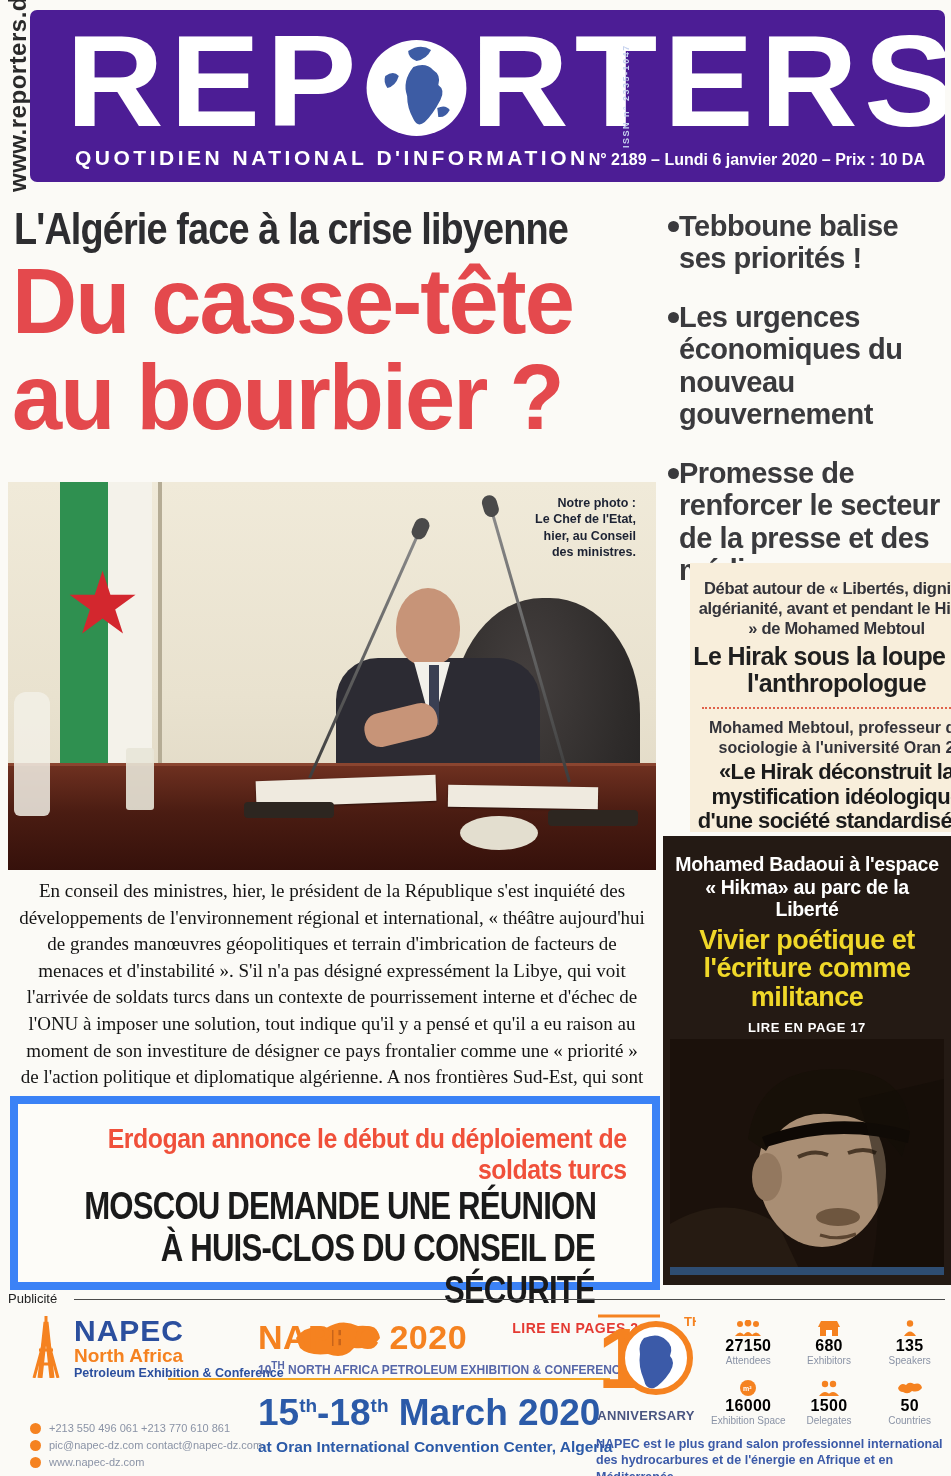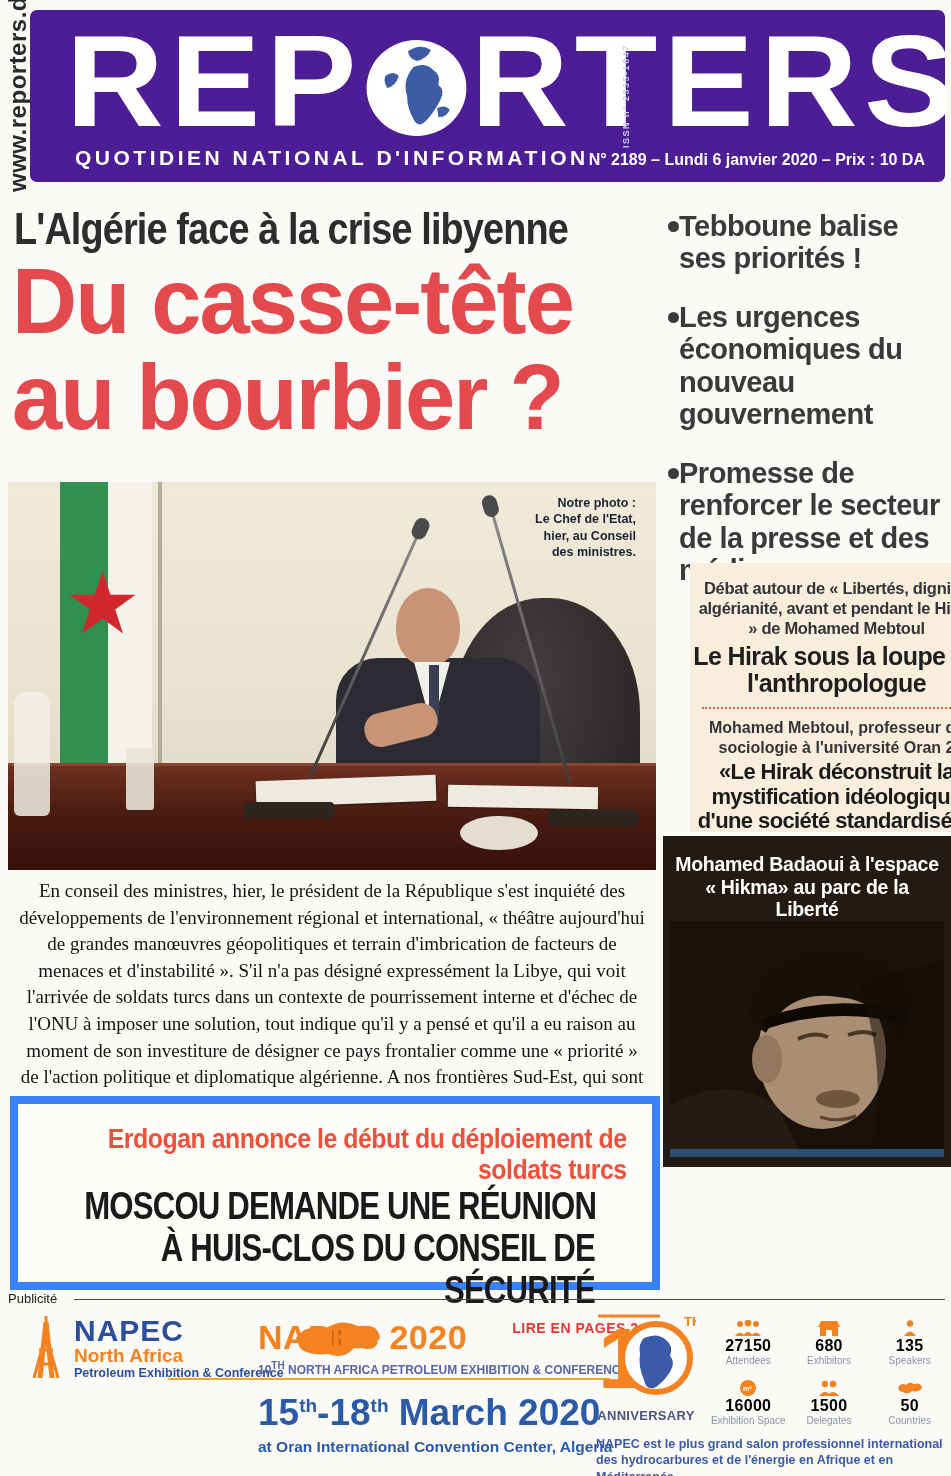--- a/index.html
+++ b/index.html
@@ -90,21 +90,21 @@
   .hirak{position:absolute;left:658px;top:563px;width:293px;height:269px;background:#f8eedb;
          text-align:center;padding-top:16px;box-sizing:border-box;overflow:hidden;margin-left:32px;}
   .hirak-kicker{font-size:16.5px;font-weight:bold;color:#33333a;line-height:1.2;padding:0 8px;letter-spacing:-.3px;}
   .hirak-headline{margin-top:5px;font-size:25px;font-weight:bold;color:#1f1f1f;line-height:1.08;letter-spacing:-.6px;}
   .hirak-divider{margin:10px 12px 9px;border-top:2px dotted #e0614a;}
   .hirak-author{font-size:16px;font-weight:bold;color:#33333a;line-height:1.22;padding:0 14px;}
   .hirak-quote{margin-top:3px;font-size:22px;font-weight:bold;color:#1b1b1b;line-height:1.1;
                letter-spacing:-.6px;padding:0 2px;}
 
   
-  .badaoui{position:absolute;left:663px;top:836px;width:288px;height:331px;background:#241a14;
+  .badaoui{position:absolute;left:663px;top:836px;width:288px;height:449px;background:#241a14;
            text-align:center;color:#fff;}
   .badaoui-kicker{padding:17px 12px 0;font-size:19.5px;font-weight:bold;line-height:1.16;letter-spacing:-.3px;}
   .badaoui-headline{margin-top:5px;padding:0 10px;font-size:27px;font-weight:bold;color:#f0d829;
                     line-height:1.06;letter-spacing:-.5px;}
   .badaoui-read{margin-top:8px;font-size:13px;font-weight:bold;letter-spacing:.6px;}
   .badaoui-photo{position:absolute;left:7px;right:7px;bottom:10px;height:236px;}
 
   
   .ad-label{position:absolute;left:8px;top:1291px;font-size:13px;color:#222;}
   .ad-rule{position:absolute;left:74px;top:1299px;width:871px;border-top:1.5px solid #4a4a4a;}
@@ -271,20 +271,34 @@
   </div>
 
   <div class="napec-event">
     <div class="event-title">NAPEC 2020</div>
     <div class="event-subtitle"><span>10</span><sup>TH</sup><span> NORTH AFRICA PETROLEUM EXHIBITION &amp; CONFERENCE</span></div>
   </div>
   <div class="ad-orange-rule"></div>
   <div class="event-date"><span>15</span><sup>th</sup><span>-</span><span>18</span><sup>th</sup><span> March 2020</span></div>
   <div class="event-venue">at Oran International Convention Center, Algeria</div>
 
+  <div class="contacts">
+    <div class="contact-row">
+      <span class="contact-dot"></span>
+      <span>+213 550 496 061  +213 770 610 861</span>
+    </div>
+    <div class="contact-row">
+      <span class="contact-dot"></span>
+      <span>pic@napec-dz.com  contact@napec-dz.com</span>
+    </div>
+    <div class="contact-row">
+      <span class="contact-dot"></span>
+      <span>www.napec-dz.com</span>
+    </div>
+  </div>
 
   <div class="anniv">
     <svg viewBox="0 0 100 92" width="100" height="92">
       <path d="M2,6 L64,6" stroke="#f58220" stroke-width="3"></path>
       <text x="2" y="78" font-family="Liberation Sans, sans-serif" font-size="86" font-weight="bold" fill="#f58220">1</text>
       <circle cx="60" cy="48" r="34" fill="#ffffff" stroke="#f58220" stroke-width="6"></circle>
       <path d="M48,28 Q62,22 70,30 Q78,36 74,46 Q80,52 74,62 Q66,74 58,78 Q50,80 48,70 Q42,56 44,44 Q42,34 48,28 Z" fill="#3b5aa8"></path>
       <text x="88" y="16" font-family="Liberation Sans, sans-serif" font-size="13" font-weight="bold" fill="#f58220">TH</text>
     </svg>
     <div class="anniv-label">ANNIVERSARY</div>

